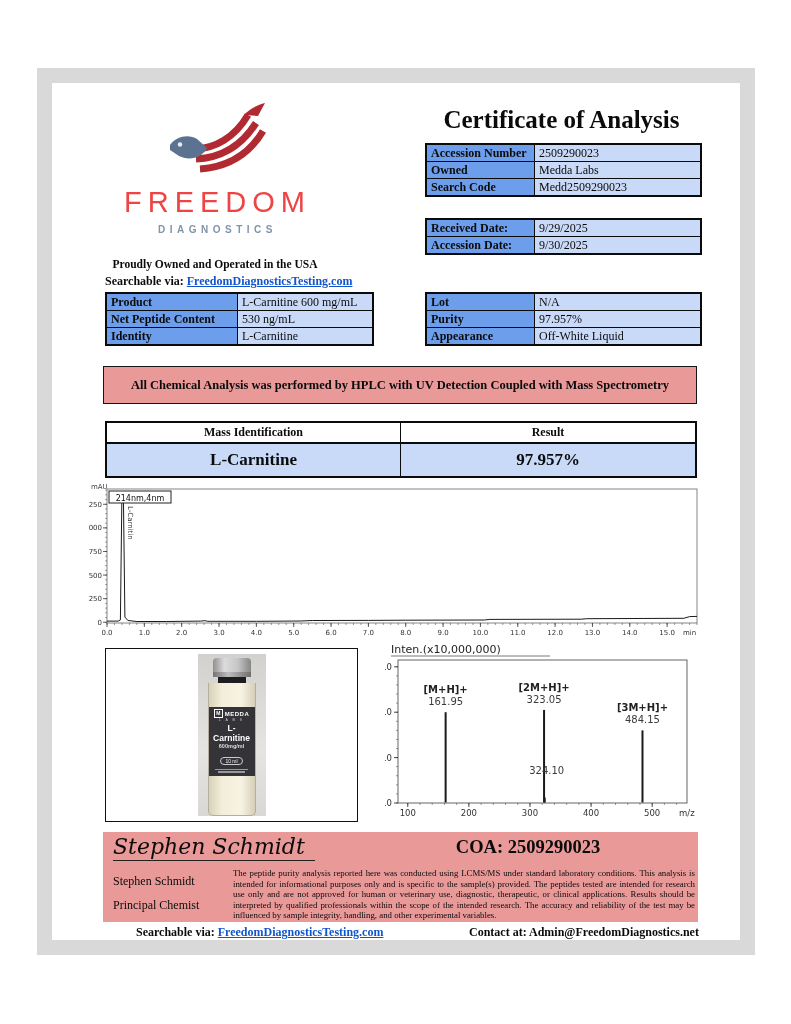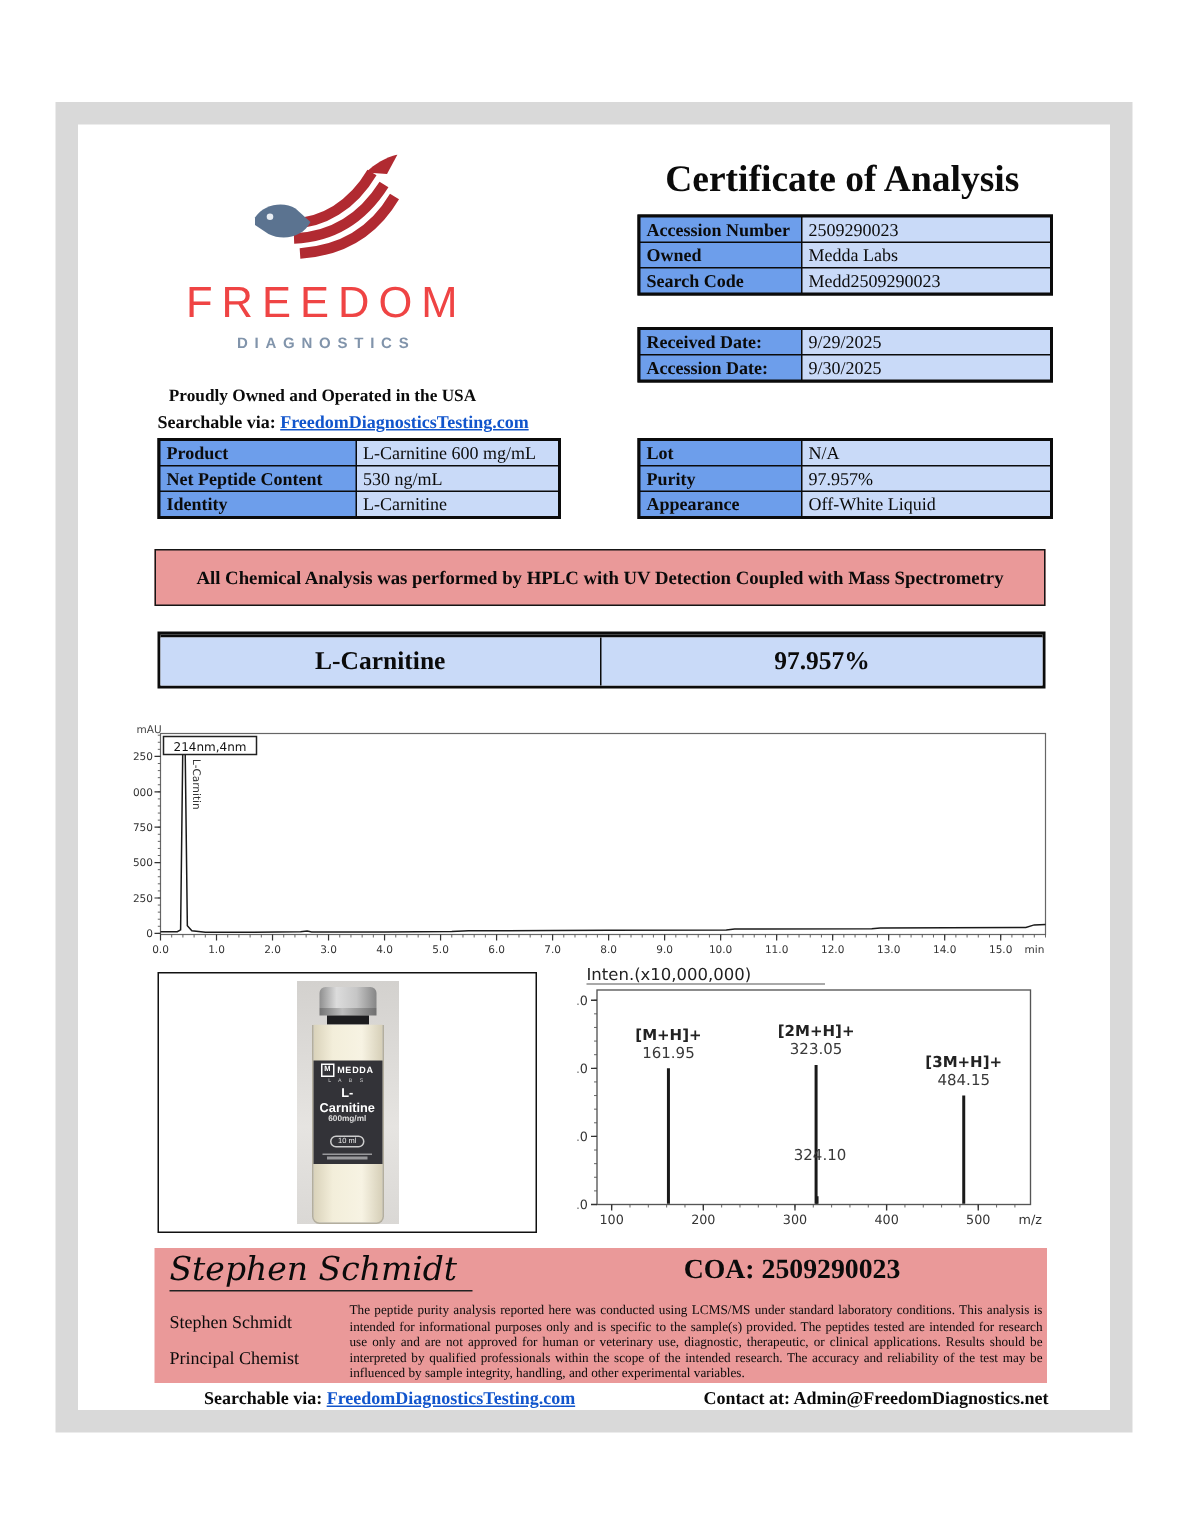--- a/index.html
+++ b/index.html
@@ -143,20 +143,22 @@
     <div class="k">Purity</div>
     <div>97.957%</div>
     <div class="k">Appearance</div>
     <div>Off-White Liquid</div>
   </div>
 
   <div class="abs banner">All Chemical Analysis was performed by HPLC with UV Detection Coupled with Mass Spectrometry</div>
 
   <div class="abs mass">
     <div class="hrow">
+      <div>Mass Identification</div>
+      <div>Result</div>
     </div>
     <div class="drow">
       <div>L-Carnitine</div>
       <div>97.957%</div>
     </div>
   </div>
 
   <svg id="hplc-svg" class="abs" style="left:88px;top:483px;" width="614" height="156">
       <rect x="19" y="6" width="590" height="134" fill="#fff" stroke="#666" stroke-width="0.8"></rect>
       <text x="3" y="5.5" font-size="7" fill="#444">mAU</text>

